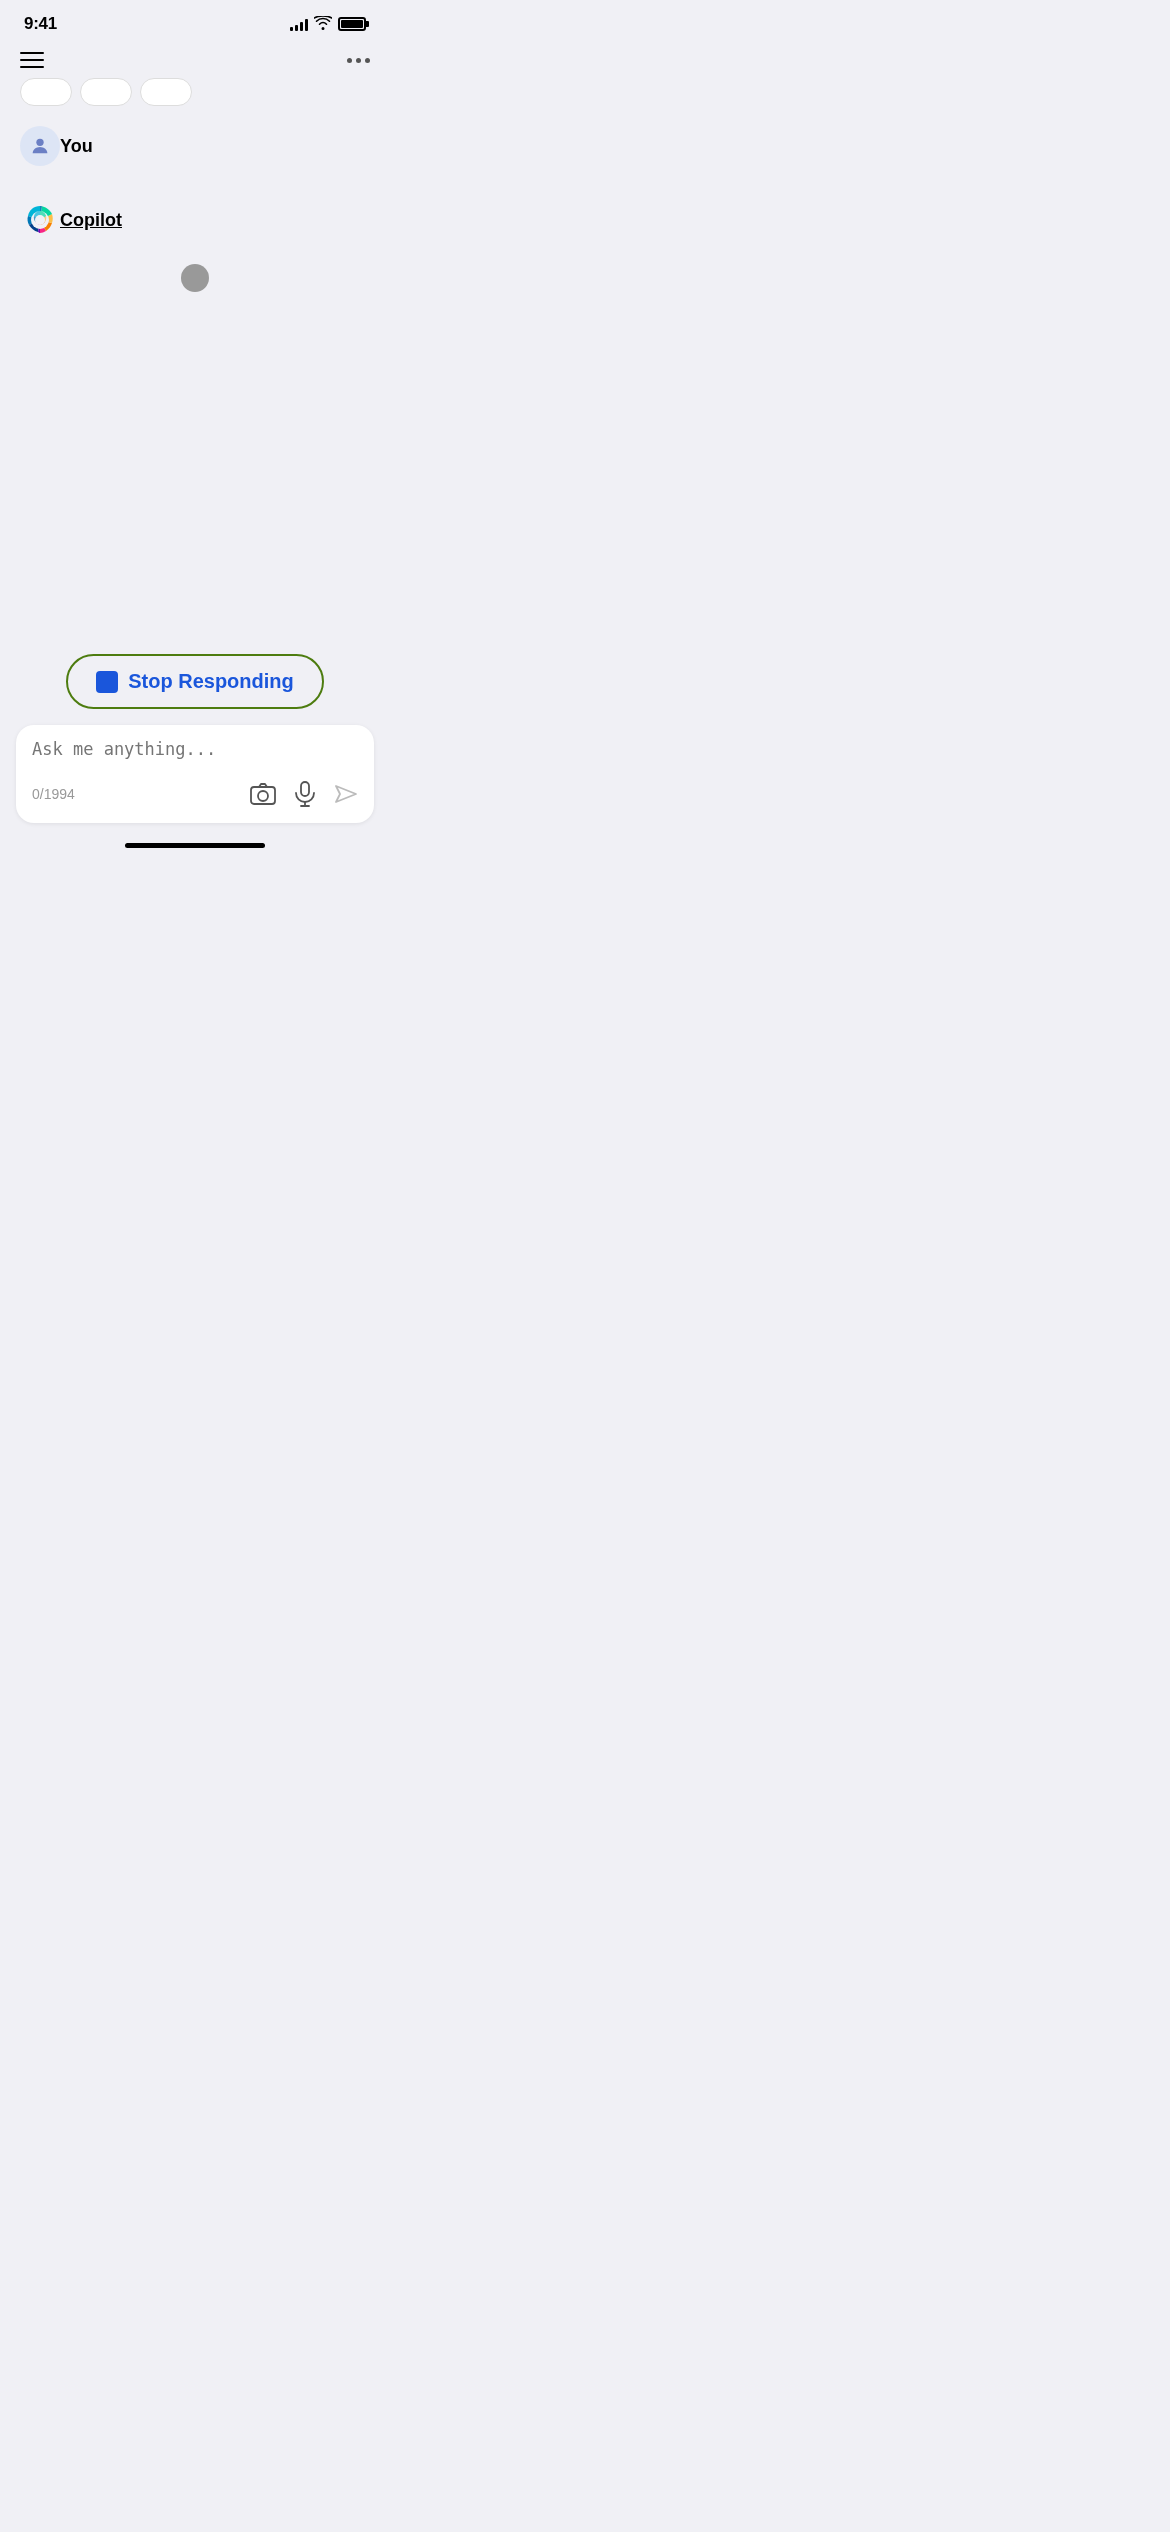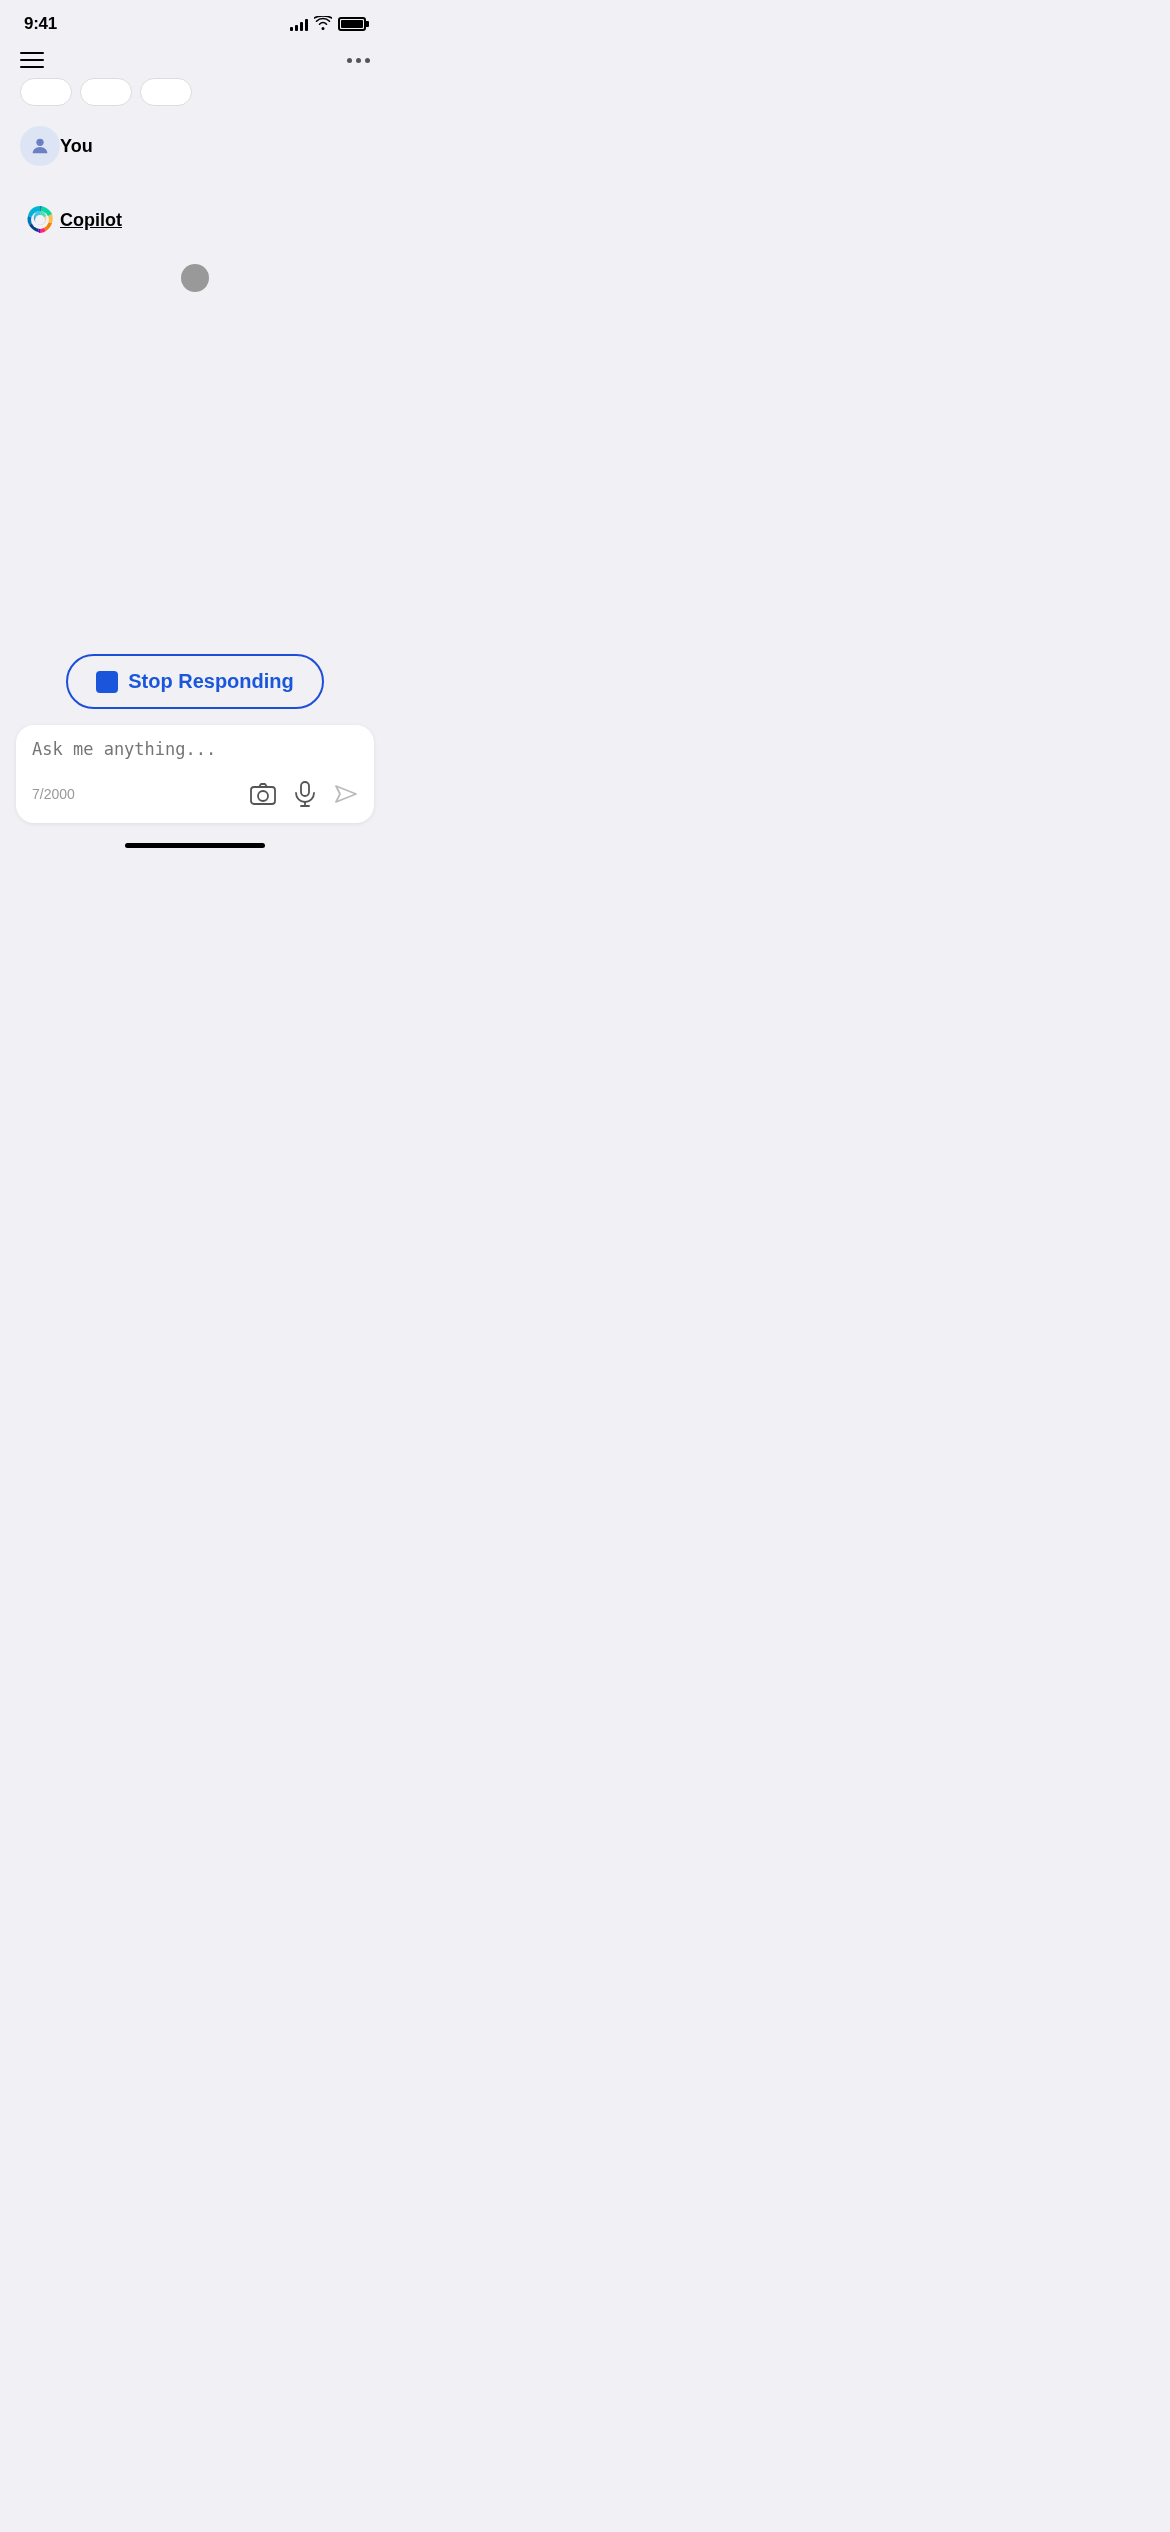--- a/index.html
+++ b/index.html
@@ -223,21 +223,21 @@
     .stop-btn-container {
       display: flex;
       justify-content: center;
       padding: 20px 0 16px 0;
     }
 
     .stop-btn {
       display: flex;
       align-items: center;
       gap: 10px;
-      border: 2px solid #1d4ed8;
+      border: 2px solid #4d7c0f;
       border-radius: 28px;
       padding: 14px 28px;
       background: transparent;
       cursor: pointer;
       min-width: 220px;
       justify-content: center;
     }
 
     .stop-square {
       width: 22px;
@@ -429,21 +429,21 @@
   <div class="stop-btn-container">
     <button class="stop-btn">
       <div class="stop-square"></div>
       <span class="stop-label">Stop Responding</span>
     </button>
   </div>
 
   <div class="input-area">
     <textarea class="input-field" rows="1" placeholder="Ask me anything..." style=""></textarea>
     <div class="input-toolbar">
-      <span class="char-count">7/2000</span>
+      <span class="char-count">0/1994</span>
       <div class="input-actions">
         <button class="action-btn">
           <svg width="26" height="22" viewBox="0 0 26 22" fill="none">
             <rect x="1" y="4" width="24" height="17" rx="3" stroke="#555" stroke-width="1.8" fill="none"></rect>
             <circle cx="13" cy="13" r="5" stroke="#555" stroke-width="1.8" fill="none"></circle>
             <path d="M9 4 L11 1 H15 L17 4" stroke="#555" stroke-width="1.8" stroke-linejoin="round" fill="none"></path>
           </svg>
         </button>
         <button class="action-btn">
           <svg width="22" height="26" viewBox="0 0 22 26" fill="none">

